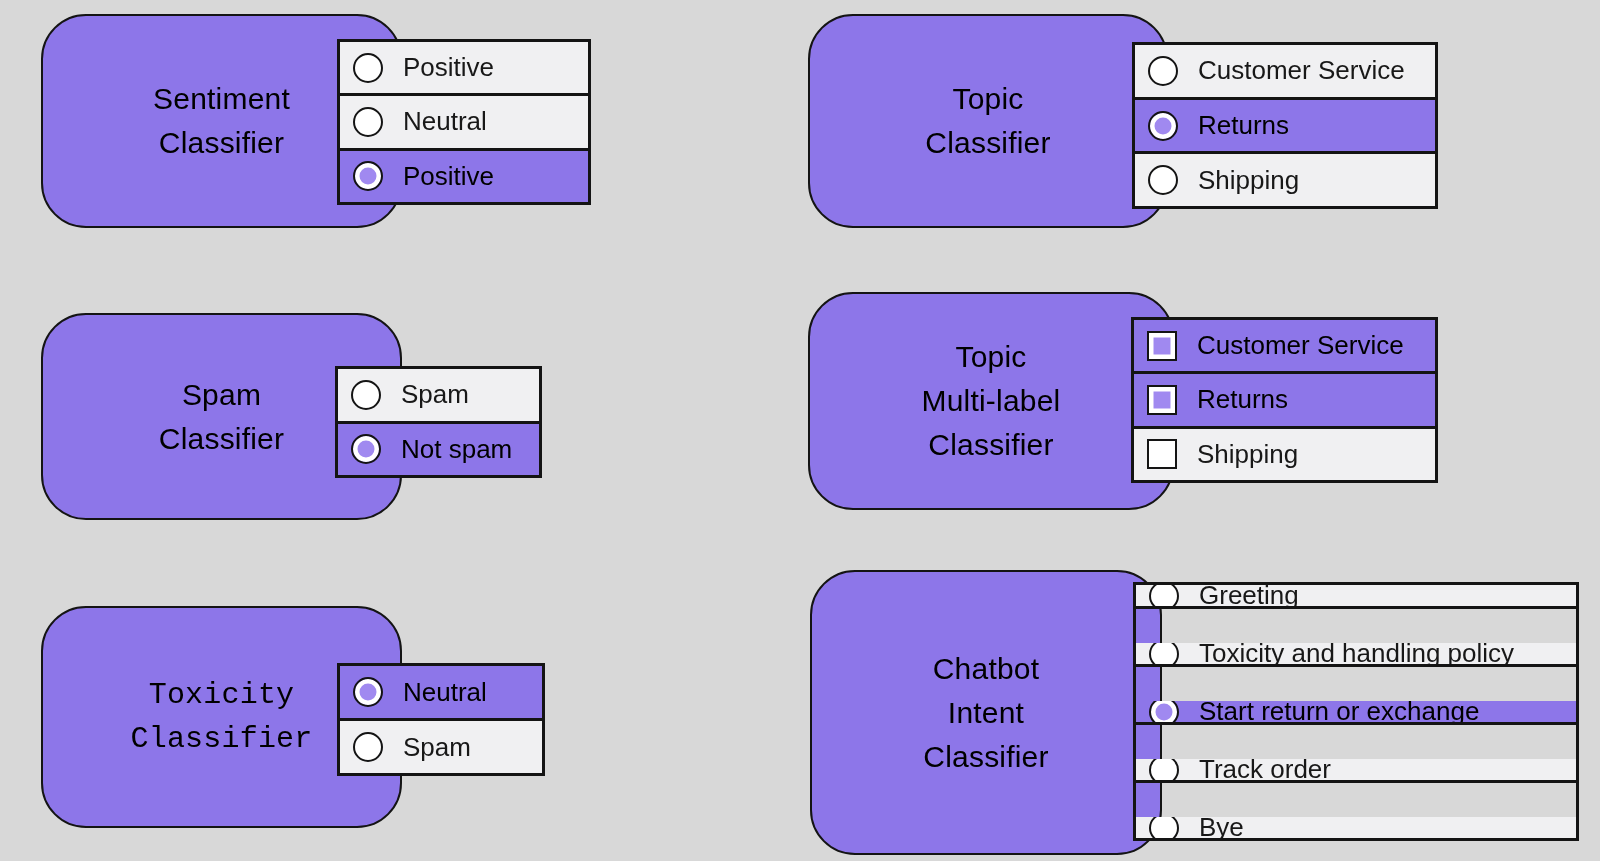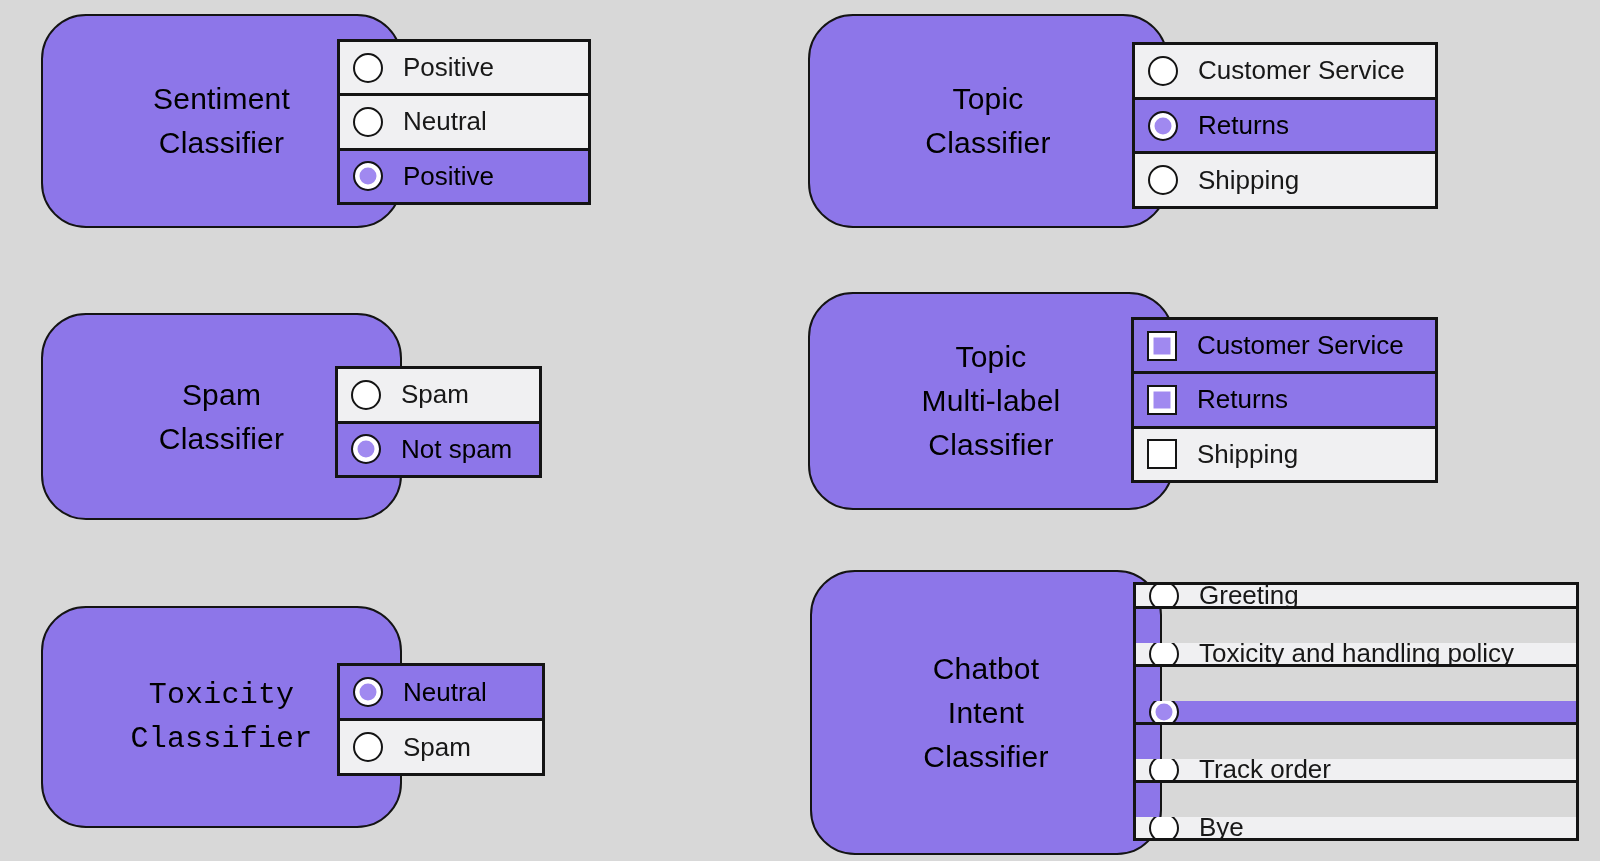--- a/index.html
+++ b/index.html
@@ -184,20 +184,21 @@
     <div class="row">
       <span class="radio"></span>
       <span>Greeting</span>
     </div>
     <div class="row">
       <span class="radio"></span>
       <span>Toxicity and handling policy</span>
     </div>
     <div class="row sel">
       <span class="radio checked"></span>
+      <span>Start return or exchange</span>
     </div>
     <div class="row">
       <span class="radio"></span>
       <span>Track order</span>
     </div>
     <div class="row">
       <span class="radio"></span>
       <span>Bye</span>
     </div>
   </div>

